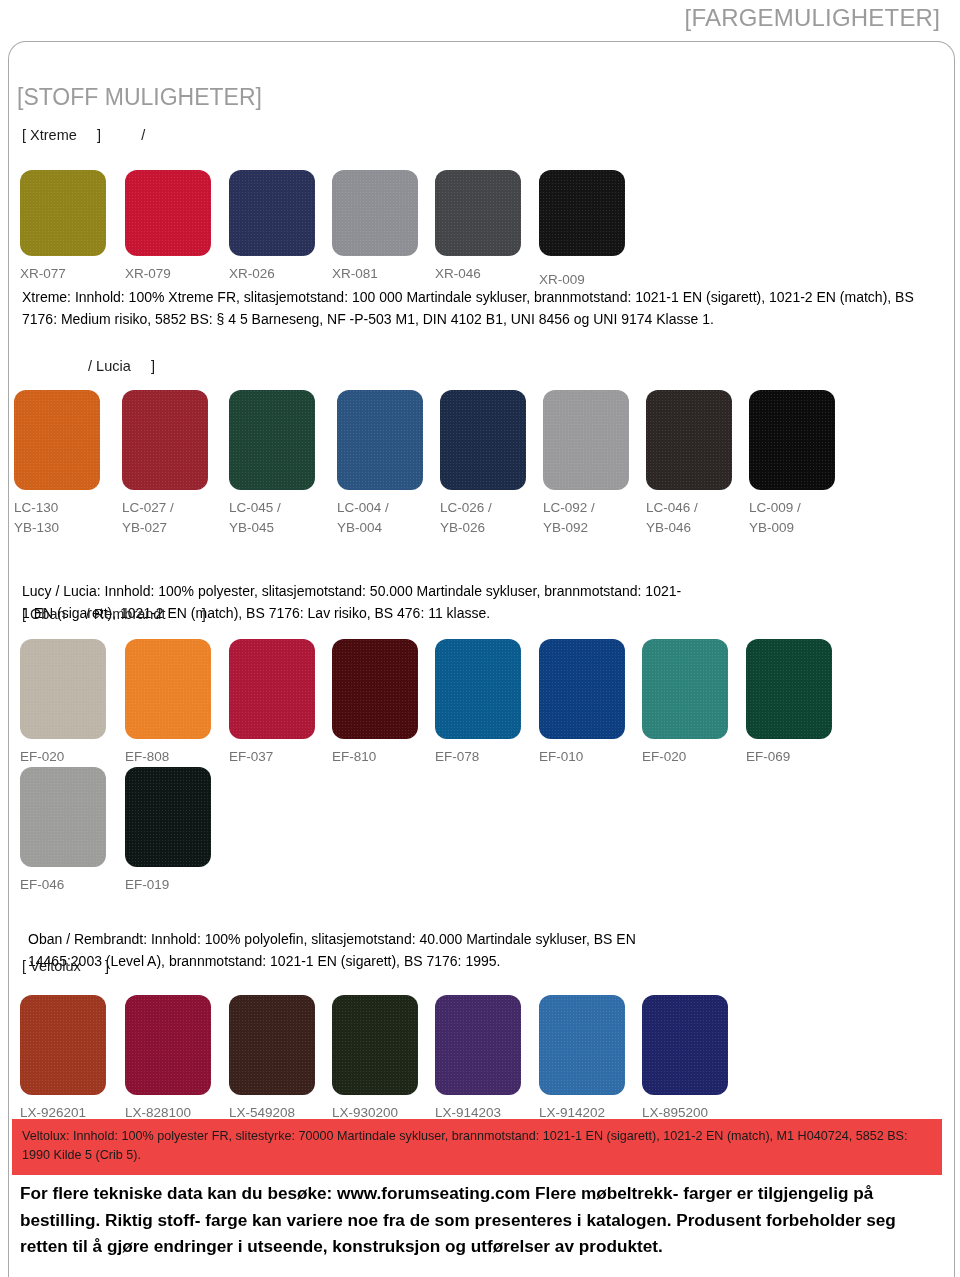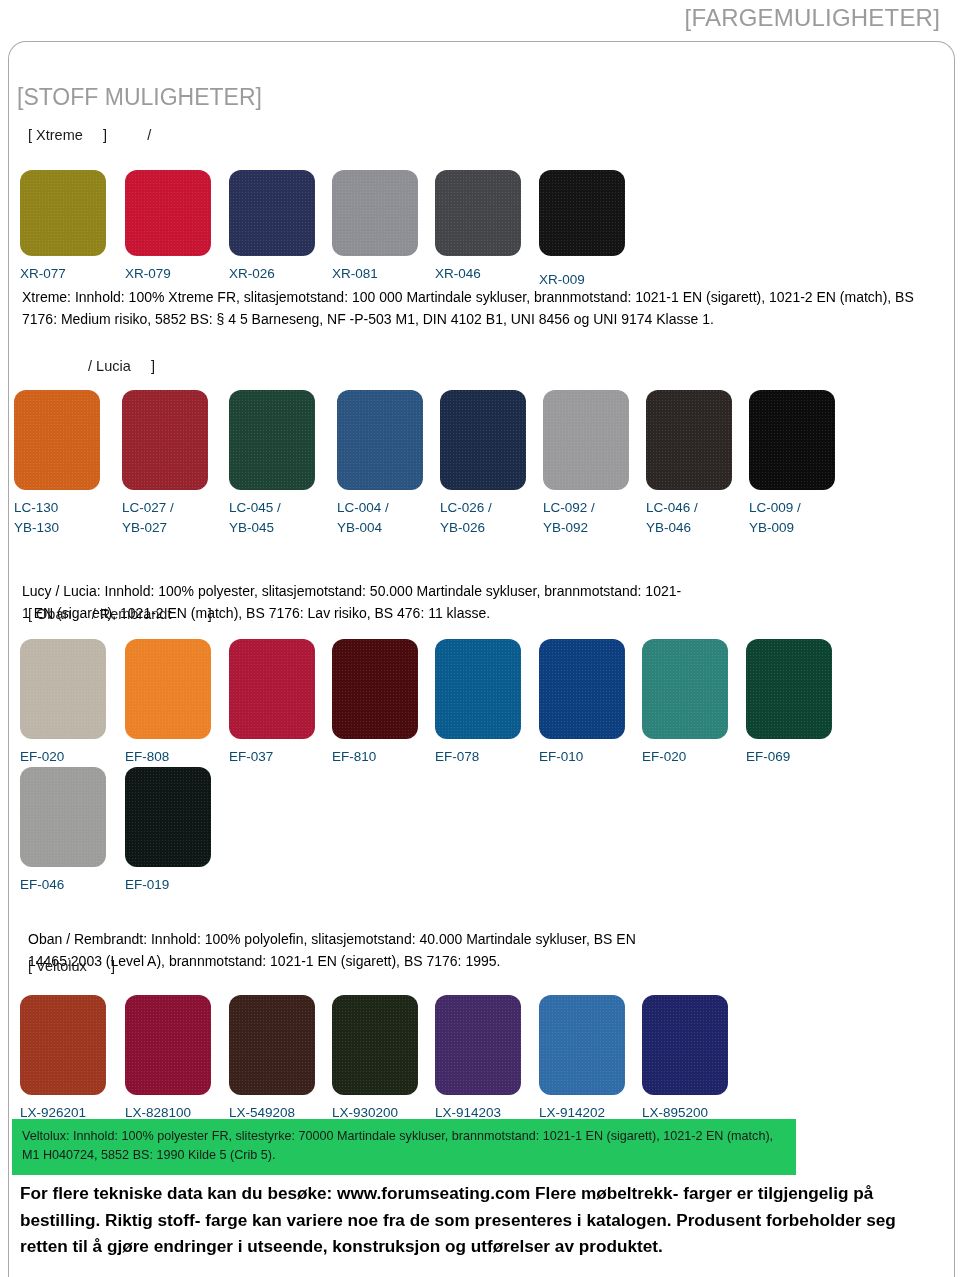--- a/index.html
+++ b/index.html
@@ -57,21 +57,21 @@
     position: absolute;
     left: 17px;
     font-size: 23px;
     color: #9b9b9b;
     white-space: pre;
     font-weight: 400;
   }
 
   .group-head {
     position: absolute;
-    left: 28px;
+    left: 22px;
     font-size: 14.5px;
     color: #1a1a1a;
     white-space: pre;
   }
 
   .swatch-row {
     position: absolute;
     left: 0;
     width: 960px;
     height: 0;
@@ -101,40 +101,40 @@
       radial-gradient(rgba(0,0,0,0.13) 0.6px, transparent 0.7px);
     background-size: 3px 3px, 4px 4px;
     background-position: 0 0, 1px 2px;
     pointer-events: none;
   }
   .swatch.tall { height: 100px; }
 
   .swatch-label {
     margin-top: 8px;
     font-size: 13.5px;
-    color: #0c4a6e;
+    color: #737373;
     line-height: 1.45;
     white-space: pre-line;
   }
 
   .body-text {
     position: absolute;
     left: 22px;
     font-size: 14px;
     line-height: 1.55;
     color: #000000;
   }
   .body-text.narrow { width: 660px; margin-top: 43px; }
   .body-text.wide { width: 910px; }
 
   .note-band {
     position: absolute;
     left: 12px;
-    width: 784px;
-    background: #22c55e;
+    width: 930px;
+    background: #ef4444;
     padding: 8px 10px 10px 10px;
     box-sizing: border-box;
     font-size: 12.6px;
     line-height: 1.5;
     color: #1a1a1a;
   }
 
   .footer-text {
     position: absolute;
     left: 20px;

